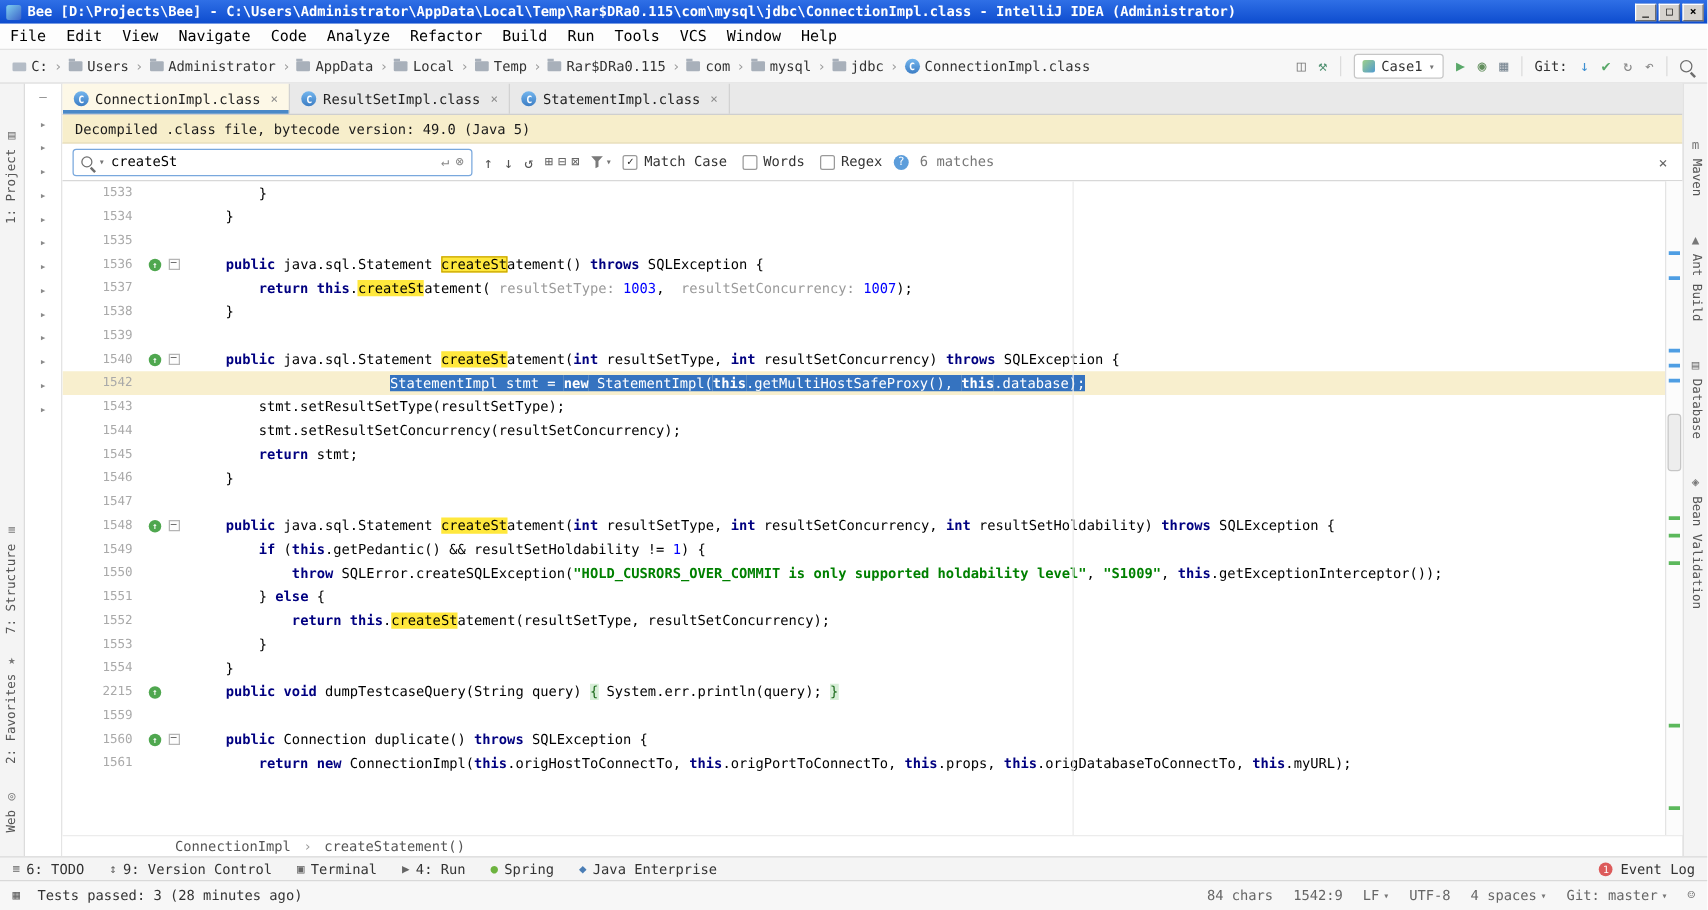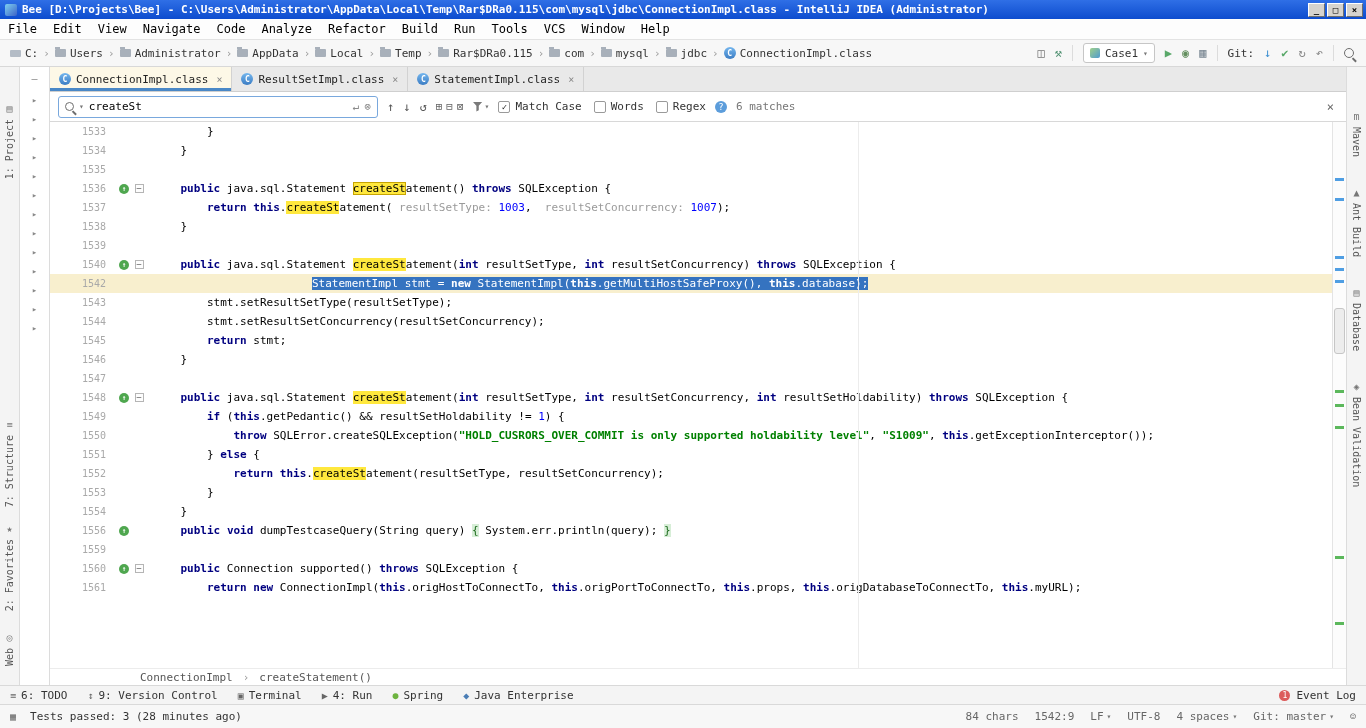--- a/index.html
+++ b/index.html
@@ -290,20 +290,23 @@
           <span>ResultSetImpl.class</span>
           <span class="tab-close">×</span>
         </div>
         <div class="tab">
           <span class="icon-class">C</span>
           <span>StatementImpl.class</span>
           <span class="tab-close">×</span>
         </div>
       </div>
 
+    <div class="banner">
+      <span>Decompiled .class file, bytecode version: 49.0 (Java 5)</span>
+    </div>
 
     <div class="findbar">
       <span class="search-field">
         <span class="mag"></span>
         <span class="dd">▾</span>
         <span class="search-text">createSt</span>
         <span class="fico">↵</span>
         <span class="fico">⊗</span>
       </span>
       <span class="fb-ico">↑</span>
@@ -353,23 +356,23 @@
           <div class="crow"><div class="ln">1545</div><div class="gi"></div><div class="fm"></div><div class="code"><span>        </span><span class="tk">return</span><span> stmt;</span></div></div>
           <div class="crow"><div class="ln">1546</div><div class="gi"></div><div class="fm"></div><div class="code"><span>    }</span></div></div>
           <div class="crow"><div class="ln">1547</div><div class="gi"></div><div class="fm"></div><div class="code"></div></div>
           <div class="crow"><div class="ln">1548</div><div class="gi"><span class="ovr">↑</span></div><div class="fm"><span class="fmk">−</span></div><div class="code"><span>    </span><span class="tk">public</span><span> java.sql.Statement </span><span class="tm">createSt</span><span>atement(</span><span class="tk">int</span><span> resultSetType, </span><span class="tk">int</span><span> resultSetConcurrency, </span><span class="tk">int</span><span> resultSetHoldability) </span><span class="tk">throws</span><span> SQLException {</span></div></div>
           <div class="crow"><div class="ln">1549</div><div class="gi"></div><div class="fm"></div><div class="code"><span>        </span><span class="tk">if</span><span> (</span><span class="tk">this</span><span>.getPedantic() &amp;&amp; resultSetHoldability != </span><span class="tn">1</span><span>) {</span></div></div>
           <div class="crow"><div class="ln">1550</div><div class="gi"></div><div class="fm"></div><div class="code"><span>            </span><span class="tk">throw</span><span> SQLError.createSQLException(</span><span class="ts">"HOLD_CUSRORS_OVER_COMMIT is only supported holdability level"</span><span>, </span><span class="ts">"S1009"</span><span>, </span><span class="tk">this</span><span>.getExceptionInterceptor());</span></div></div>
           <div class="crow"><div class="ln">1551</div><div class="gi"></div><div class="fm"></div><div class="code"><span>        } </span><span class="tk">else</span><span> {</span></div></div>
           <div class="crow"><div class="ln">1552</div><div class="gi"></div><div class="fm"></div><div class="code"><span>            </span><span class="tk">return</span><span> </span><span class="tk">this</span><span>.</span><span class="tm">createSt</span><span>atement(resultSetType, resultSetConcurrency);</span></div></div>
           <div class="crow"><div class="ln">1553</div><div class="gi"></div><div class="fm"></div><div class="code"><span>        }</span></div></div>
           <div class="crow"><div class="ln">1554</div><div class="gi"></div><div class="fm"></div><div class="code"><span>    }</span></div></div>
-          <div class="crow"><div class="ln">1556</div><div class="gi"><span class="ovr">↑</span></div><div class="fm"></div><div class="code"><span>    </span><span class="tk">public</span><span> </span><span class="tk">void</span><span> dumpTestcaseQuery(String query) </span><span class="tfold">{</span><span> System.err.println(query); </span><span class="tfold">}</span></div></div>
+          <div class="crow"><div class="ln">2215</div><div class="gi"><span class="ovr">↑</span></div><div class="fm"></div><div class="code"><span>    </span><span class="tk">public</span><span> </span><span class="tk">void</span><span> dumpTestcaseQuery(String query) </span><span class="tfold">{</span><span> System.err.println(query); </span><span class="tfold">}</span></div></div>
           <div class="crow"><div class="ln">1559</div><div class="gi"></div><div class="fm"></div><div class="code"></div></div>
-          <div class="crow"><div class="ln">1560</div><div class="gi"><span class="ovr">↑</span></div><div class="fm"><span class="fmk">−</span></div><div class="code"><span>    </span><span class="tk">public</span><span> Connection supported() </span><span class="tk">throws</span><span> SQLException {</span></div></div>
+          <div class="crow"><div class="ln">1560</div><div class="gi"><span class="ovr">↑</span></div><div class="fm"><span class="fmk">−</span></div><div class="code"><span>    </span><span class="tk">public</span><span> Connection duplicate() </span><span class="tk">throws</span><span> SQLException {</span></div></div>
           <div class="crow"><div class="ln">1561</div><div class="gi"></div><div class="fm"></div><div class="code"><span>        </span><span class="tk">return</span><span> </span><span class="tk">new</span><span> ConnectionImpl(</span><span class="tk">this</span><span>.origHostToConnectTo, </span><span class="tk">this</span><span>.origPortToConnectTo, </span><span class="tk">this</span><span>.props, </span><span class="tk">this</span><span>.origDatabaseToConnectTo, </span><span class="tk">this</span><span>.myURL);</span></div></div>
           <div class="vguide"></div>
         </div>
       <div class="error-stripe">
           <div class="thumb" style="top: 186px;"></div>
           <div class="mk blue" style="top: 56px;"></div>
           <div class="mk blue" style="top: 76px;"></div>
           <div class="mk blue" style="top: 134px;"></div>
           <div class="mk blue" style="top: 146px;"></div>
           <div class="mk blue" style="top: 158px;"></div>

